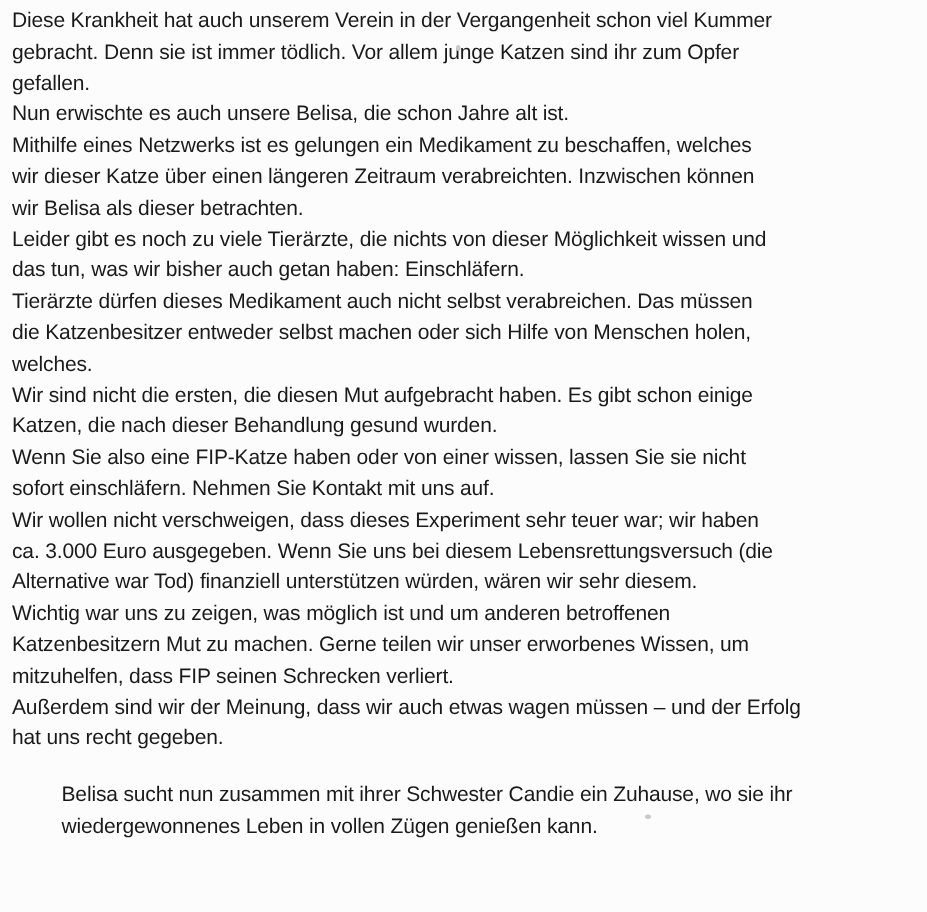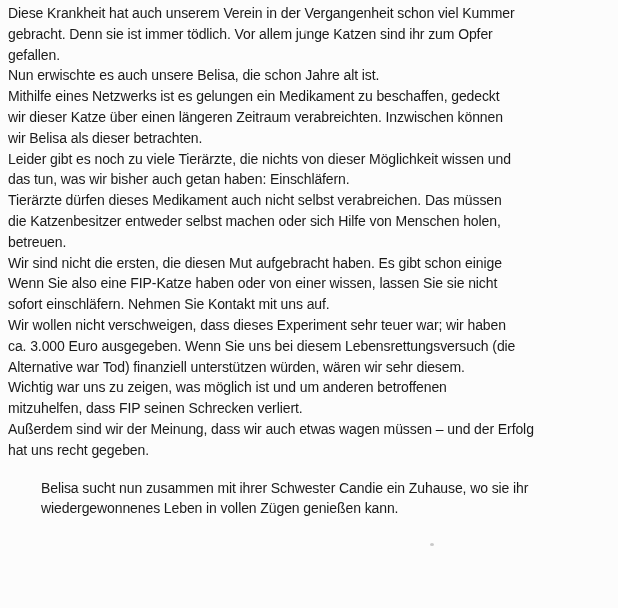--- a/index.html
+++ b/index.html
@@ -49,35 +49,37 @@
 <body style="background: rgb(252, 252, 252);">
 
 <div class="page">
   <div class="doc" style="color: rgb(26, 26, 26);">
 
     <div class="block">
       <div class="line">Diese Krankheit hat auch unserem Verein in der Vergangenheit schon viel Kummer</div>
       <div class="line">gebracht. Denn sie ist immer tödlich. Vor allem junge Katzen sind ihr zum Opfer</div>
       <div class="line">gefallen.</div>
       <div class="line">Nun erwischte es auch unsere Belisa, die schon Jahre alt ist.</div>
-      <div class="line">Mithilfe eines Netzwerks ist es gelungen ein Medikament zu beschaffen, gedeckt</div>
+      <div class="line">Mithilfe eines Netzwerks ist es gelungen ein Medikament zu beschaffen, welches</div>
       <div class="line">wir dieser Katze über einen längeren Zeitraum verabreichten. Inzwischen können</div>
       <div class="line">wir Belisa als dieser betrachten.</div>
       <div class="line">Leider gibt es noch zu viele Tierärzte, die nichts von dieser Möglichkeit wissen und</div>
       <div class="line">das tun, was wir bisher auch getan haben: Einschläfern.</div>
       <div class="line">Tierärzte dürfen dieses Medikament auch nicht selbst verabreichen. Das müssen</div>
       <div class="line">die Katzenbesitzer entweder selbst machen oder sich Hilfe von Menschen holen,</div>
-      <div class="line">betreuen.</div>
+      <div class="line">welches.</div>
       <div class="line">Wir sind nicht die ersten, die diesen Mut aufgebracht haben. Es gibt schon einige</div>
+      <div class="line">Katzen, die nach dieser Behandlung gesund wurden.</div>
       <div class="line">Wenn Sie also eine FIP-Katze haben oder von einer wissen, lassen Sie sie nicht</div>
       <div class="line">sofort einschläfern. Nehmen Sie Kontakt mit uns auf.</div>
       <div class="line">Wir wollen nicht verschweigen, dass dieses Experiment sehr teuer war; wir haben</div>
       <div class="line">ca. 3.000 Euro ausgegeben. Wenn Sie uns bei diesem Lebensrettungsversuch (die</div>
       <div class="line">Alternative war Tod) finanziell unterstützen würden, wären wir sehr diesem.</div>
       <div class="line">Wichtig war uns zu zeigen, was möglich ist und um anderen betroffenen</div>
+      <div class="line">Katzenbesitzern Mut zu machen. Gerne teilen wir unser erworbenes Wissen, um</div>
       <div class="line">mitzuhelfen, dass FIP seinen Schrecken verliert.</div>
       <div class="line">Außerdem sind wir der Meinung, dass wir auch etwas wagen müssen – und der Erfolg</div>
       <div class="line">hat uns recht gegeben.</div>
     </div>
 
     <div class="block block-closing">
       <div class="line">Belisa sucht nun zusammen mit ihrer Schwester Candie ein Zuhause, wo sie ihr</div>
       <div class="line">wiedergewonnenes Leben in vollen Zügen genießen kann.</div>
     </div>
 

